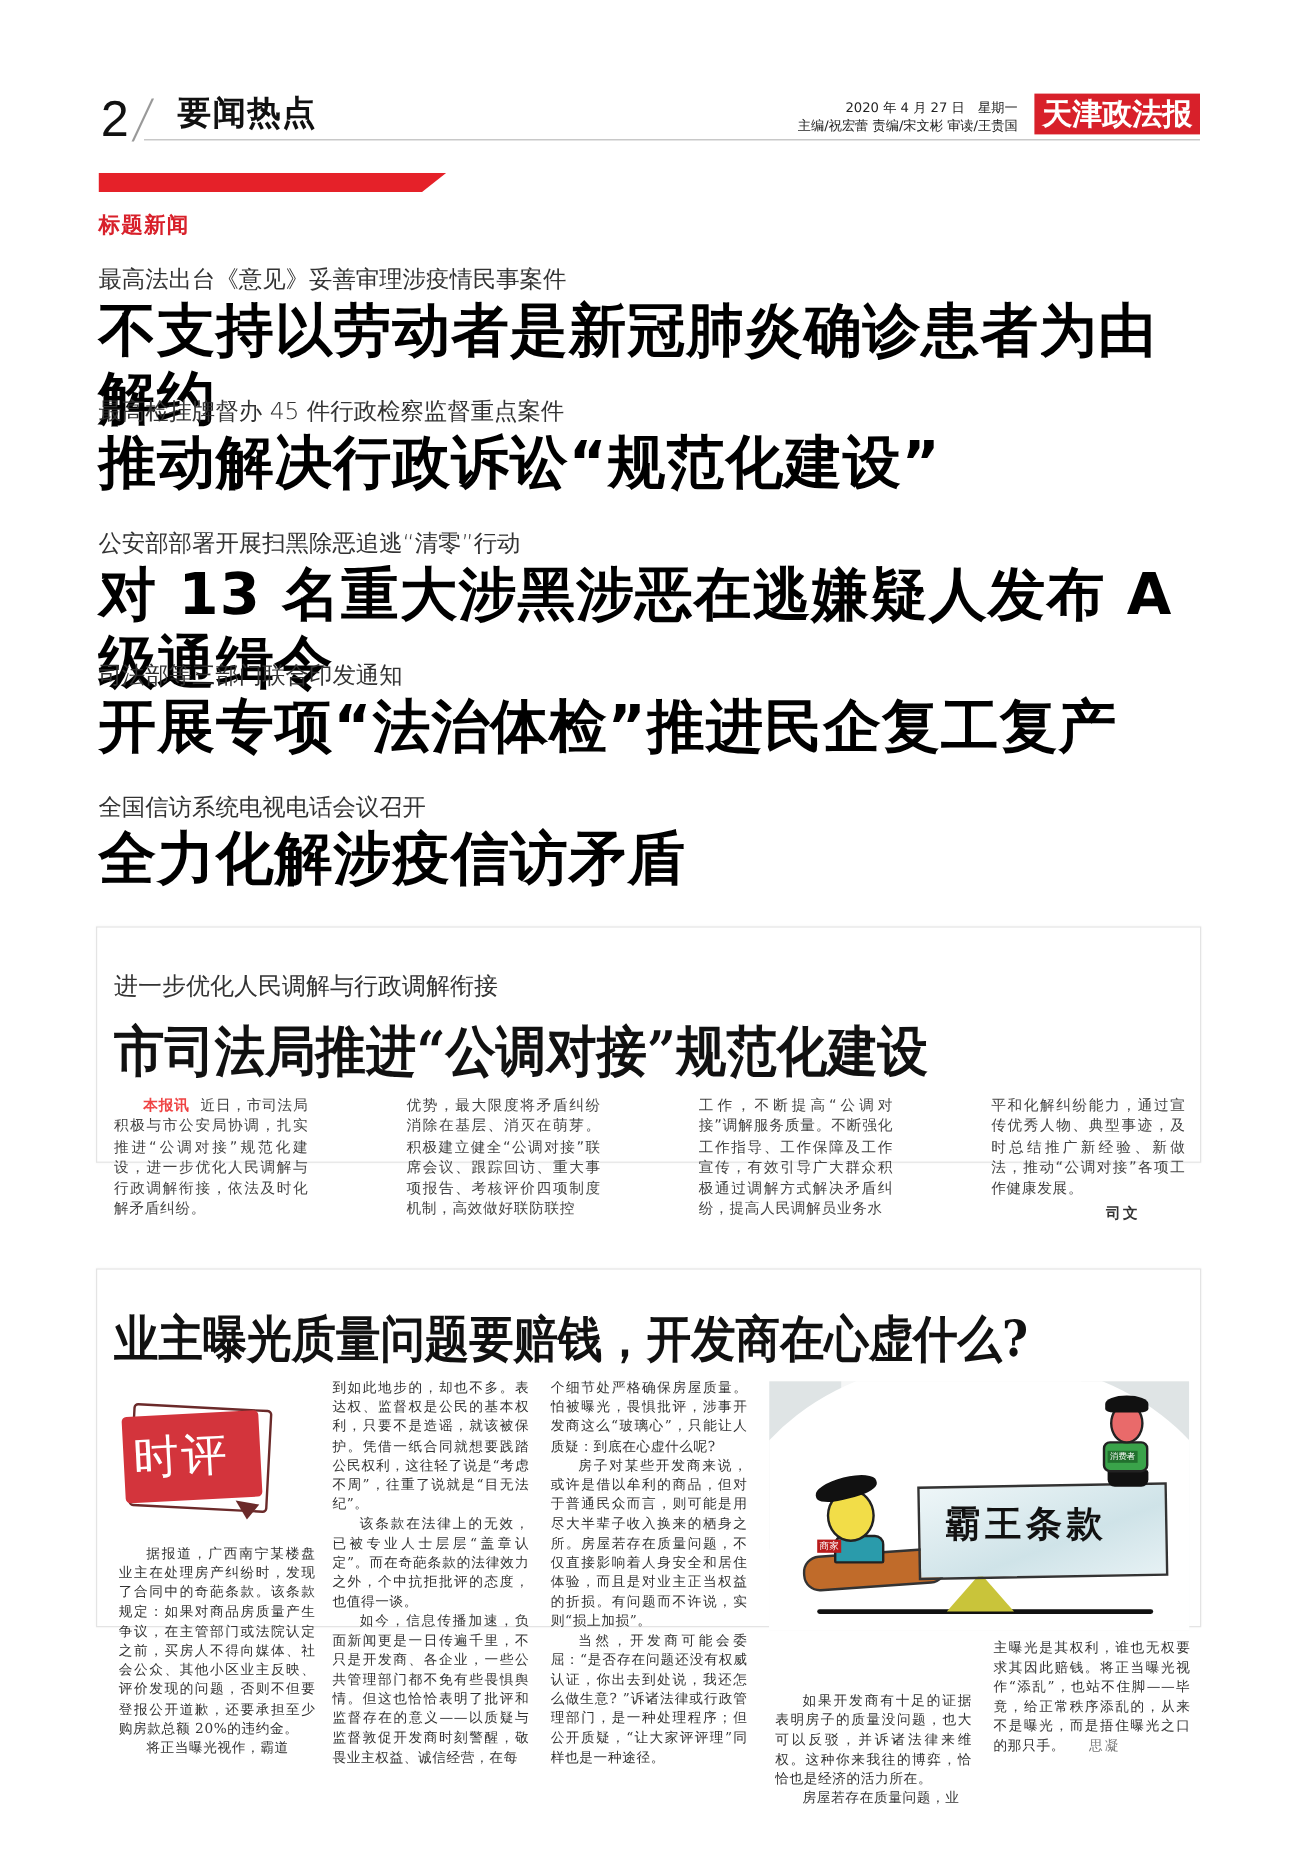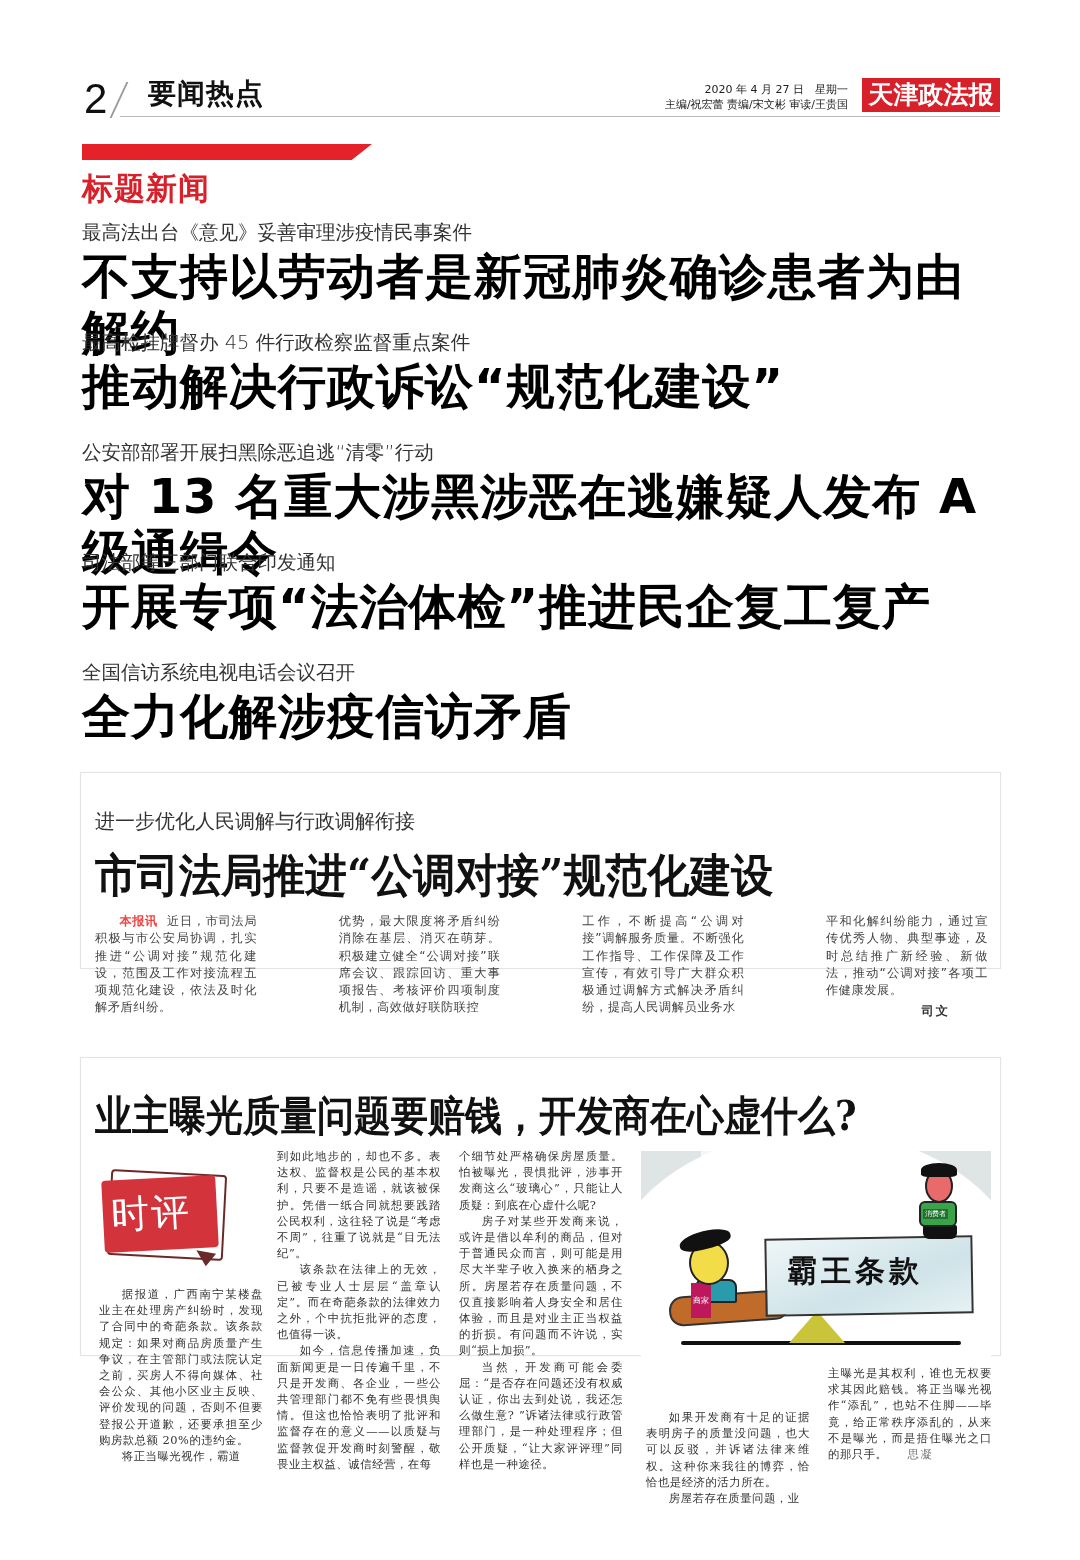--- a/index.html
+++ b/index.html
@@ -12,21 +12,21 @@
   .page-slash { position: absolute; left: 36px; top: 12px; width: 2px; height: 36px; background: #999; transform: skewX(-25deg); }
   .section-name { position: absolute; left: 66px; top: 8px; font-size: 28px; font-weight: bold; letter-spacing: 1px; color: #111; line-height: 32px; }
   .pub-meta { position: absolute; right: 152px; top: 12px; text-align: right; font-size: 11px; line-height: 15px; color: #222; }
   .paper-logo { position: absolute; right: 0; top: 8px; width: 138px; height: 34px; background: #d8202a; color: #fff; font-weight: bold; font-size: 25px; line-height: 34px; text-align: center; letter-spacing: 0px; }
   .mast-rule { position: absolute; left: 38px; top: 46px; width: 880px; height: 1px; background: #bbb; }
 
   
   .red-band { position: absolute; left: 82px; top: 144px; width: 290px; height: 16px; background: #e52129;
               clip-path: polygon(0 0, 100% 0, 93% 100%, 0 100%); }
 
-  .section-label { position: absolute; left: 82px; top: 172px; font-family: "DejaVu Serif", "Liberation Serif", serif; font-weight: bold; font-size: 31px; line-height: 32px; color: #d8202a; letter-spacing: 1px; }
+  .section-label { position: absolute; left: 82px; top: 172px; font-family: "DejaVu Serif", "Liberation Serif", serif; font-weight: bold; font-size: 18px; line-height: 32px; color: #d8202a; letter-spacing: 1px; }
 
   
   .headline-list { position: absolute; left: 82px; top: 218px; width: 920px; }
   .headline-item { height: 110px; }
   .headline-kicker { font-size: 19.5px; line-height: 30px; color: #333; letter-spacing: 0px; font-weight: 300; }
   .headline-title { font-size: 48px; line-height: 56px; color: #000000; letter-spacing: 1px; font-weight: bold; }
 
   
   .box { position: absolute; border: 1px solid #e4e4e4; background: #fff; box-shadow: 0 0 2px rgba(0,0,0,0.04); }
   .box1 { left: 80px; top: 772px; width: 921px; height: 197px; }
@@ -63,21 +63,21 @@
   .illus .bg-left { position: absolute; left: 0; top: 0; width: 60px; height: 140px; background: #dfe4e5; }
   .illus .bg-right { position: absolute; right: 0; top: 0; width: 90px; height: 110px; background: #dfe4e5; }
   .illus .ground { position: absolute; left: 40px; top: 190px; width: 280px; height: 4px; background: #111; border-radius: 2px; }
   .illus .fulcrum { position: absolute; left: 148px; top: 160px; width: 0; height: 0; border-left: 28px solid transparent; border-right: 28px solid transparent; border-bottom: 32px solid #c9c43a; }
   .illus .log { position: absolute; left: 28px; top: 142px; width: 120px; height: 30px; background: #c06b2a; border-radius: 14px; border: 2px solid #333; transform: rotate(-4deg); }
   .illus .board { position: absolute; left: 124px; top: 86px; width: 208px; height: 78px; background: linear-gradient(160deg, #eef6f8 0%, #cfe3e8 60%, #e6f1f4 100%); border: 2px solid #333; transform: rotate(-1deg); }
   .illus .board-text { position: absolute; left: 146px; top: 100px; font-family: "DejaVu Sans", sans-serif; font-weight: bold; font-size: 30px; line-height: 40px; color: #111; letter-spacing: 4px; }
   .illus .merchant-head { position: absolute; left: 48px; top: 90px; width: 40px; height: 44px; border-radius: 50%; background: #f2dd48; border: 2px solid #222; }
   .illus .merchant-hat { position: absolute; left: 38px; top: 80px; width: 52px; height: 18px; border-radius: 50% 50% 40% 40%; background: #111; transform: rotate(-14deg); }
   .illus .merchant-body { position: absolute; left: 54px; top: 128px; width: 42px; height: 24px; background: #2a9bab; border: 2px solid #222; border-radius: 8px 8px 2px 2px; }
-  .illus .merchant-tag { position: absolute; left: 50px; top: 132px; font-size: 8px; color: #fff; background: #be185d; padding: 12px 2px; }
+  .illus .merchant-tag { position: absolute; left: 40px; top: 132px; font-size: 8px; color: #fff; background: #b91c1c; padding: 0 2px; }
   .illus .consumer-head { position: absolute; left: 284px; top: 18px; width: 28px; height: 34px; border-radius: 50%; background: #e96a6a; border: 2px solid #222; }
   .illus .consumer-hair { position: absolute; left: 280px; top: 12px; width: 36px; height: 14px; border-radius: 50% 50% 20% 20%; background: #111; }
   .illus .consumer-body { position: absolute; left: 278px; top: 50px; width: 38px; height: 26px; background: #3aa34a; border: 2px solid #222; border-radius: 6px; }
   .illus .consumer-tag { position: absolute; left: 282px; top: 58px; font-size: 7px; color: #fff; background: #22702e; padding: 0 2px; }
   .illus .consumer-legs { position: absolute; left: 282px; top: 74px; width: 34px; height: 14px; background: #111; border-radius: 2px 2px 6px 6px; }
 </style>
 </head>
 <body>
 
 <div class="masthead">
@@ -116,21 +116,21 @@
     <div class="headline-kicker">全国信访系统电视电话会议召开</div>
     <div class="headline-title">全力化解涉疫信访矛盾</div>
   </div>
 </div>
 
 <div class="box box1">
   <div class="kicker">进一步优化人民调解与行政调解衔接</div>
   <div class="title">市司法局推进“公调对接”规范化建设</div>
   <div class="cols">
     <div class="col">
-      <p><span class="lead">本报讯</span>&nbsp;&nbsp;<span>近日，市司法局积极与市公安局协调，扎实推进“公调对接”规范化建设，范围及工作对接流程五项规范化建设，依法及时化解矛盾纠纷。</span></p>
+      <p><span class="lead">本报讯</span>&nbsp;&nbsp;<span>近日，市司法局积极与市公安局协调，扎实推进“公调对接”规范化建设，进一步优化人民调解与行政调解衔接，依法及时化解矛盾纠纷。</span></p>
     </div>
     <div class="col">
       <div>优势，最大限度将矛盾纠纷消除在基层、消灭在萌芽。积极建立健全“公调对接”联席会议、跟踪回访、重大事项报告、考核评价四项制度机制，高效做好联防联控</div>
     </div>
     <div class="col">
       <div>工作，不断提高“公调对接”调解服务质量。不断强化工作指导、工作保障及工作宣传，有效引导广大群众积极通过调解方式解决矛盾纠纷，提高人民调解员业务水</div>
     </div>
     <div class="col">
       <div>平和化解纠纷能力，通过宣传优秀人物、典型事迹，及时总结推广新经验、新做法，推动“公调对接”各项工作健康发展。</div>
       <span class="byline1">司文</span>

